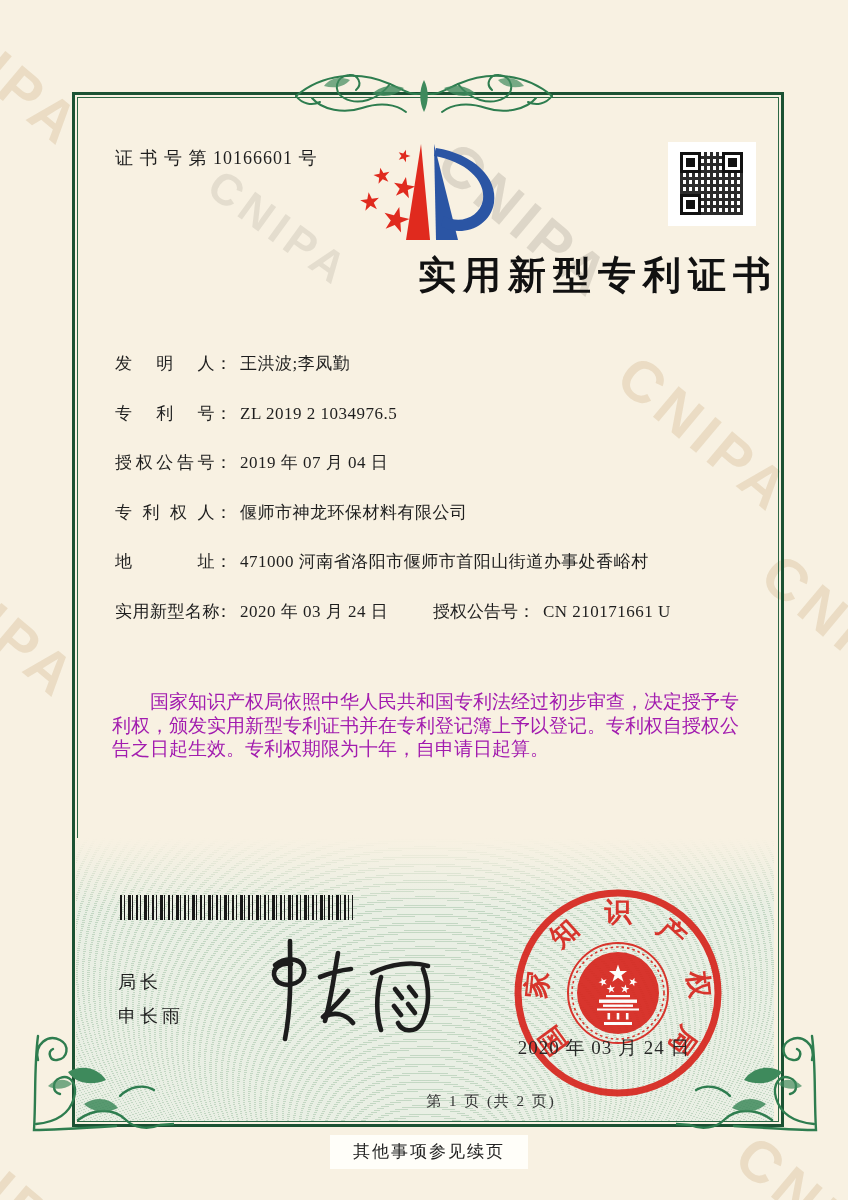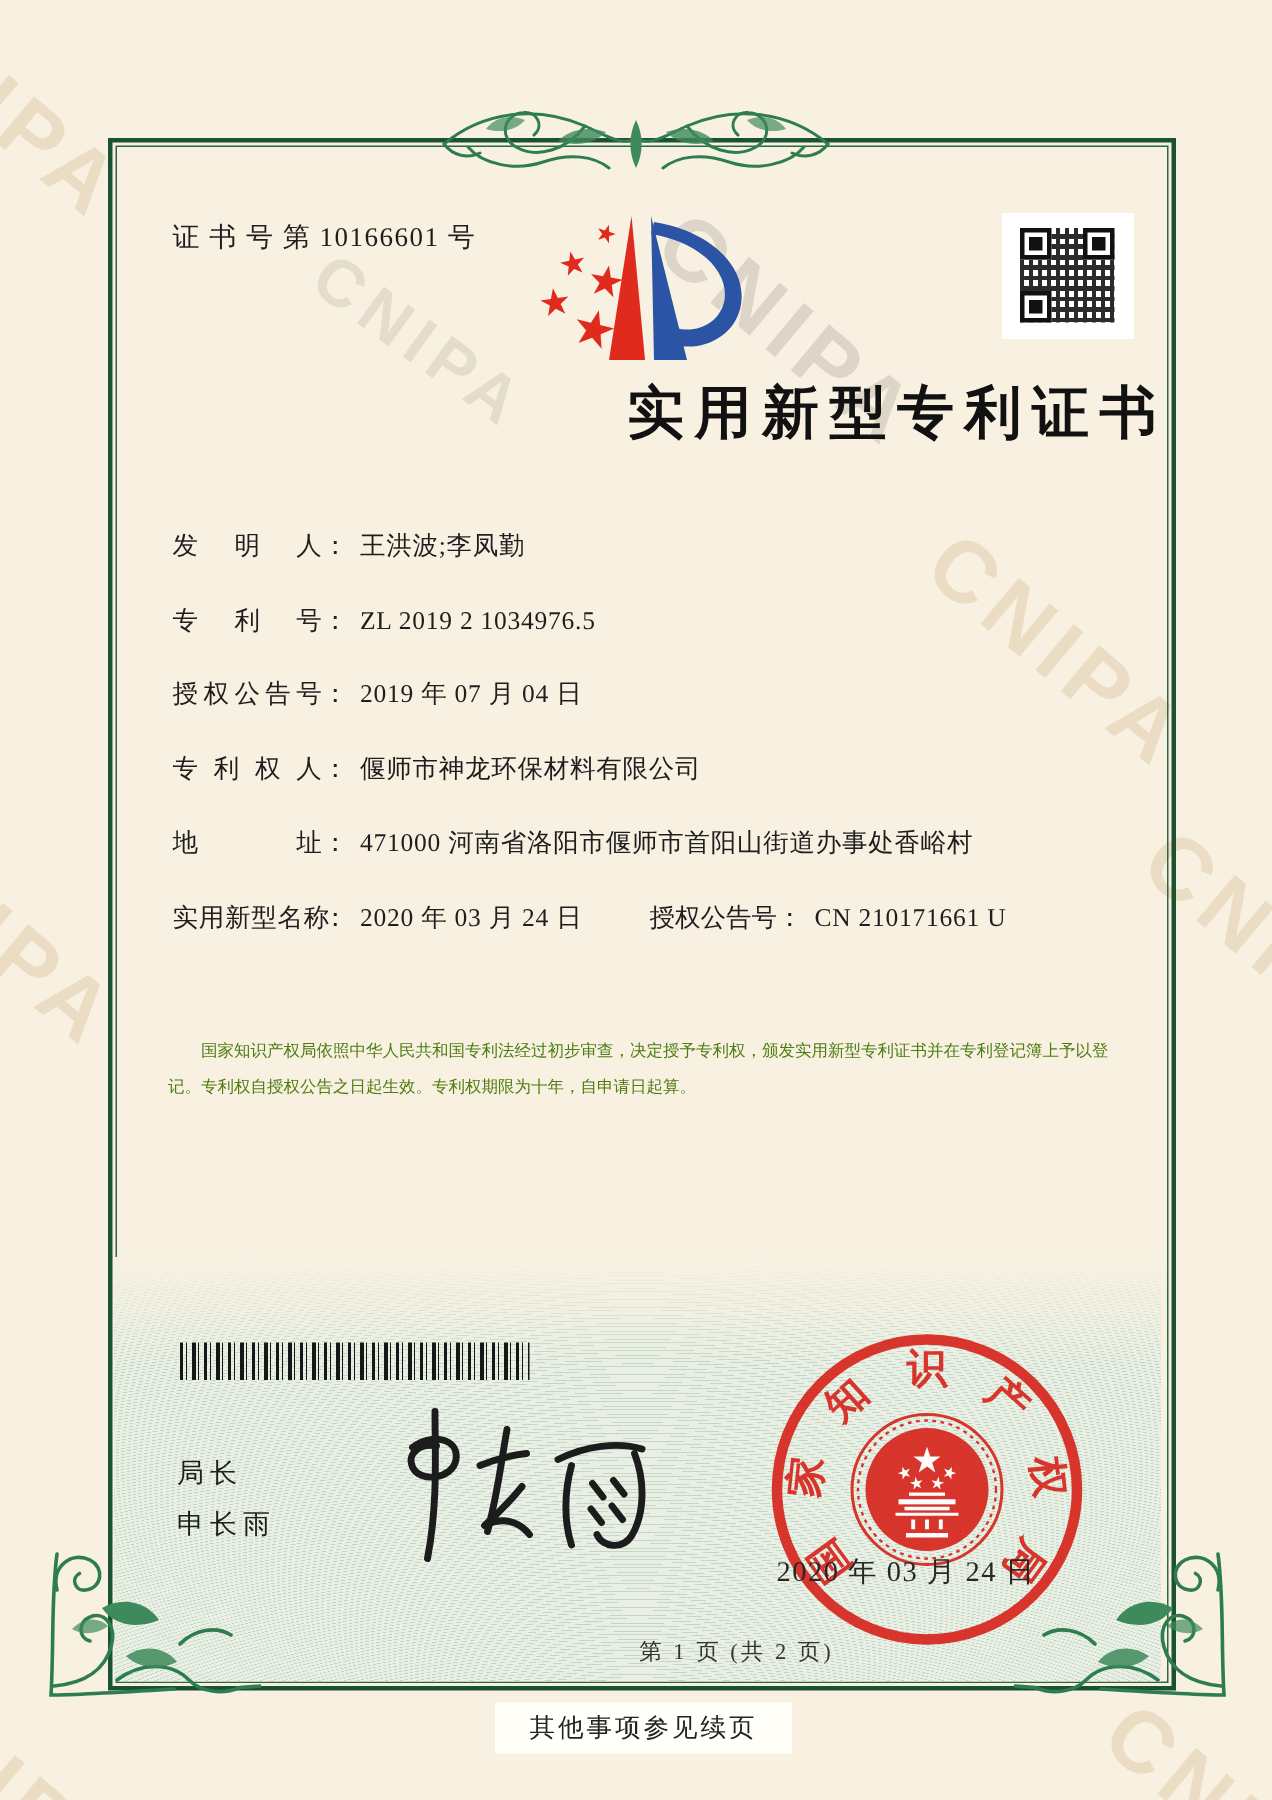--- a/index.html
+++ b/index.html
@@ -37,22 +37,22 @@
   #title{position:absolute;left:72px;top:250px;width:706px;text-align:right;font-size:38px;
          font-weight:bold;letter-spacing:7px;color:#111;z-index:4;}
   
   #fields{position:absolute;left:115px;top:352px;width:625px;z-index:4;font-size:17px;}
   .frow{position:relative;height:49.6px;white-space:nowrap;}
   .flabel{display:inline-block;width:100px;text-align:justify;text-align-last:justify;letter-spacing:.5px;}
   .fcolon{margin-right:8px;}
   .fvalue{letter-spacing:.5px;}
   .grant-group{position:absolute;left:318px;top:0;}
   
-  #paras{position:absolute;left:112px;top:690px;width:627px;z-index:4;font-size:11px;
-         line-height:23.6px;text-align:justify;color:#4d7c0f;}
+  #paras{position:absolute;left:112px;top:690px;width:627px;z-index:4;font-size:19px;
+         line-height:23.6px;text-align:justify;color:#a21caf;}
   #paras p{margin:0;text-indent:2em;}
   
   #barcode{position:absolute;left:120px;top:895px;width:233px;height:25px;z-index:4;
     background:repeating-linear-gradient(90deg,
       #171717 0 2px,rgba(0,0,0,0) 2px 4px,
       #171717 4px 5px,rgba(0,0,0,0) 5px 8px,
       #171717 8px 11px,rgba(0,0,0,0) 11px 12px,
       #171717 12px 13px,rgba(0,0,0,0) 13px 16px);}
   #signer-title{position:absolute;left:118px;top:970px;font-size:18px;letter-spacing:4px;z-index:4;}
   #signer-name{position:absolute;left:118px;top:1004px;font-size:18px;letter-spacing:4px;z-index:4;}

